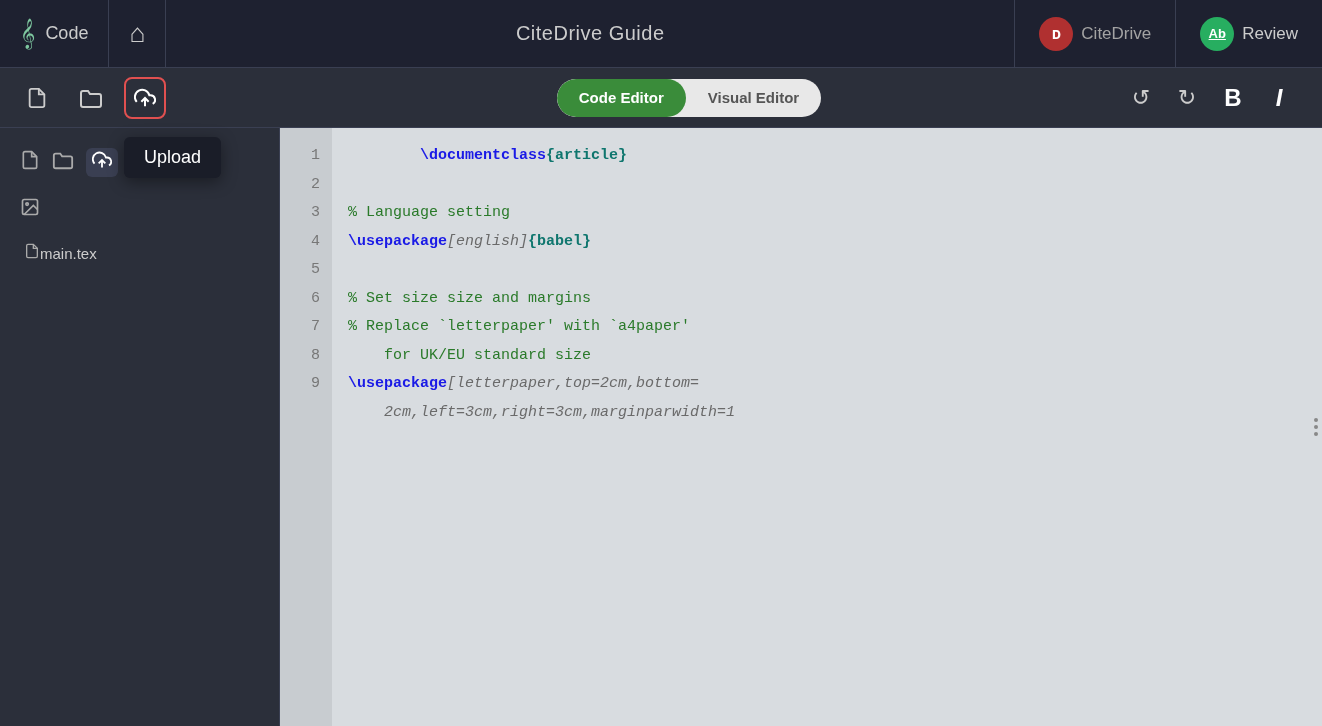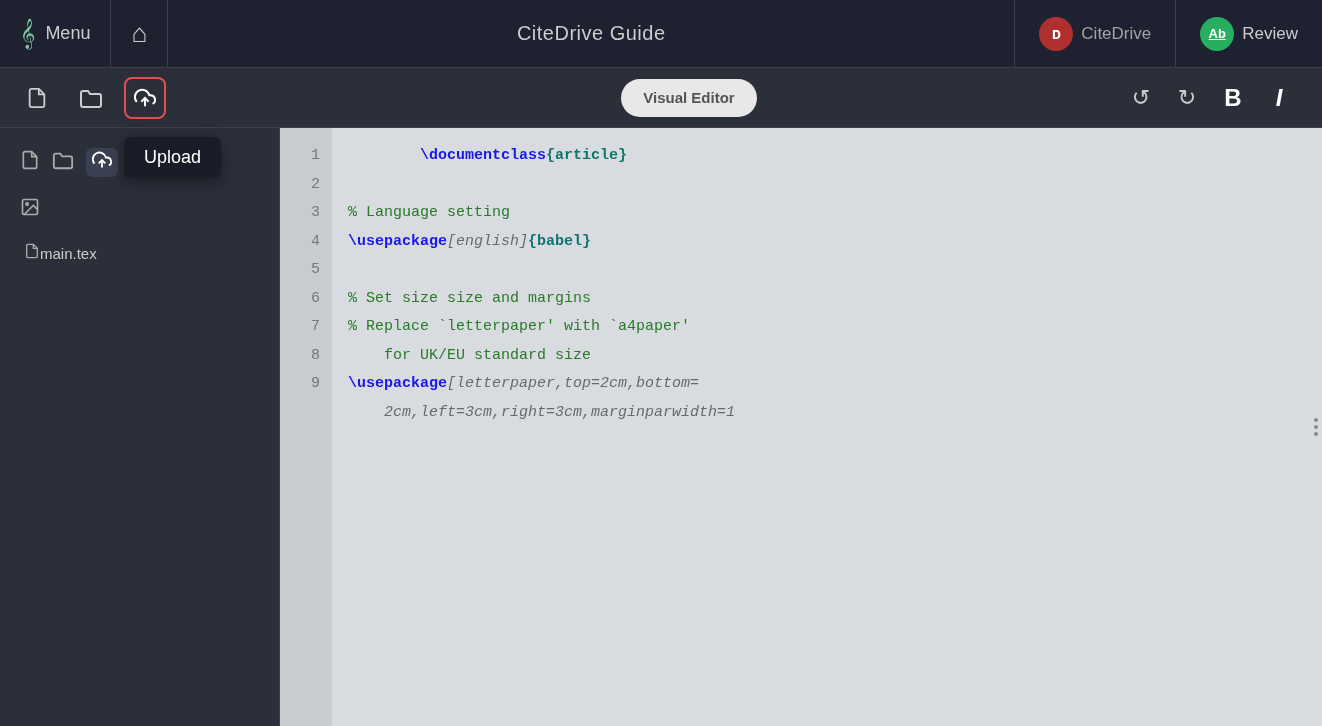--- a/index.html
+++ b/index.html
@@ -296,21 +296,21 @@
       border-radius: 50%;
     }
   </style>
 </head>
 <body>
 
 <div class="topbar">
   <div class="topbar-left">
     <div class="topbar-menu">
       <span style="font-size:26px;color:#7ec8a0;">𝄞</span>
-      <span style="font-size:18px;color:#ccc;">Menu</span>
+      <span style="font-size:18px;color:#ccc;">Code</span>
     </div>
     <div class="topbar-home">
       <span style="font-size:26px;color:#ccc;">⌂</span>
     </div>
   </div>
   <div class="topbar-title">CiteDrive Guide</div>
   <div class="topbar-right">
     <div class="topbar-citedrive">
       <div style="width:34px;height:34px;border-radius:50%;background:#b03030;display:flex;align-items:center;justify-content:center;color:white;font-size:16px;font-weight:bold;">ᴅ</div>
       <span style="font-size:17px;color:#a3a3a3;">CiteDrive</span>
@@ -345,20 +345,21 @@
           <line x1="12" y1="12" x2="12" y2="21"></line>
           <path d="M20.39 18.39A5 5 0 0 0 18 9h-1.26A8 8 0 1 0 3 16.3"></path>
         </svg>
       </button>
       <div class="upload-tooltip">Upload</div>
     </div>
 
   </div>
   <div class="toolbar-center">
     <div class="editor-toggle">
+      <button class="editor-toggle-btn active">Code Editor</button>
       <button class="editor-toggle-btn">Visual Editor</button>
     </div>
   </div>
   <div class="toolbar-right">
     <button class="toolbar-action-btn" title="Undo" style="font-size:22px;color:#ccc;">↺</button>
     <button class="toolbar-action-btn" title="Redo" style="font-size:22px;color:#ccc;">↻</button>
     <button class="toolbar-action-btn bold" title="Bold">B</button>
     <button class="toolbar-action-btn italic" title="Italic">I</button>
   </div>
 </div>

